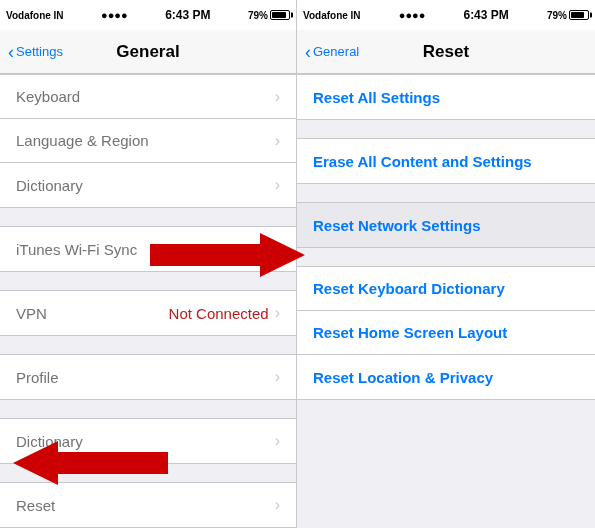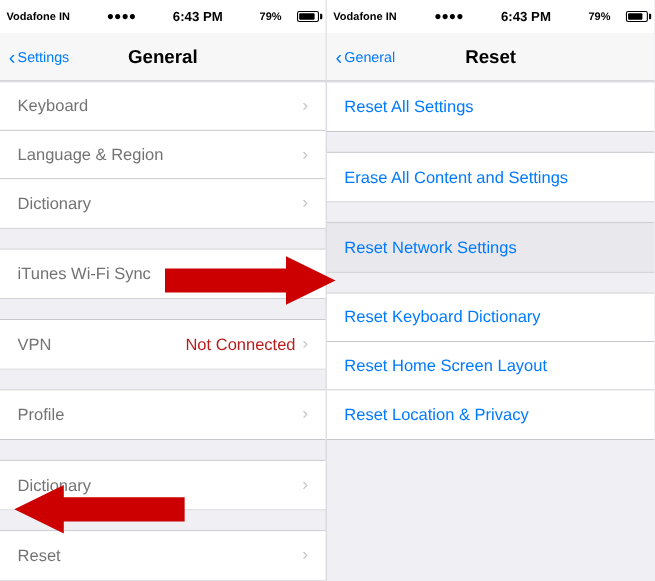--- a/index.html
+++ b/index.html
@@ -39,21 +39,21 @@
       align-items: center;
       justify-content: space-between;
       padding: 15px 6px;
       font-size: 11px;
       font-weight: 600;
       color: #000;
       flex-shrink: 0;
     }
     .status-bar .carrier { font-size: 10px; }
     .status-bar .time { font-size: 12px; font-weight: 700; }
-    .status-bar .icons { font-size: 10px; display: flex; align-items: center; gap: 12px; }
+    .status-bar .icons { font-size: 10px; display: flex; align-items: center; gap: 0; }
     .battery {
       display: inline-block;
       width: 20px;
       height: 10px;
       border: 1.5px solid #000;
       border-radius: 2px;
       position: relative;
       margin-left: 2px;
     }
     .battery::after {
@@ -155,20 +155,21 @@
 
     
     .reset-item {
       height: 44px;
       display: flex;
       align-items: center;
       padding: 0 16px;
       background: #fff;
       border-bottom: 1px solid #c8c7cc;
       cursor: pointer;
+      font-weight: bold;
     }
     .reset-item:last-child {
       border-bottom: none;
     }
     .reset-item-label {
       font-size: 15px;
       color: #007aff;
     }
     .reset-group {
       background: #fff;

